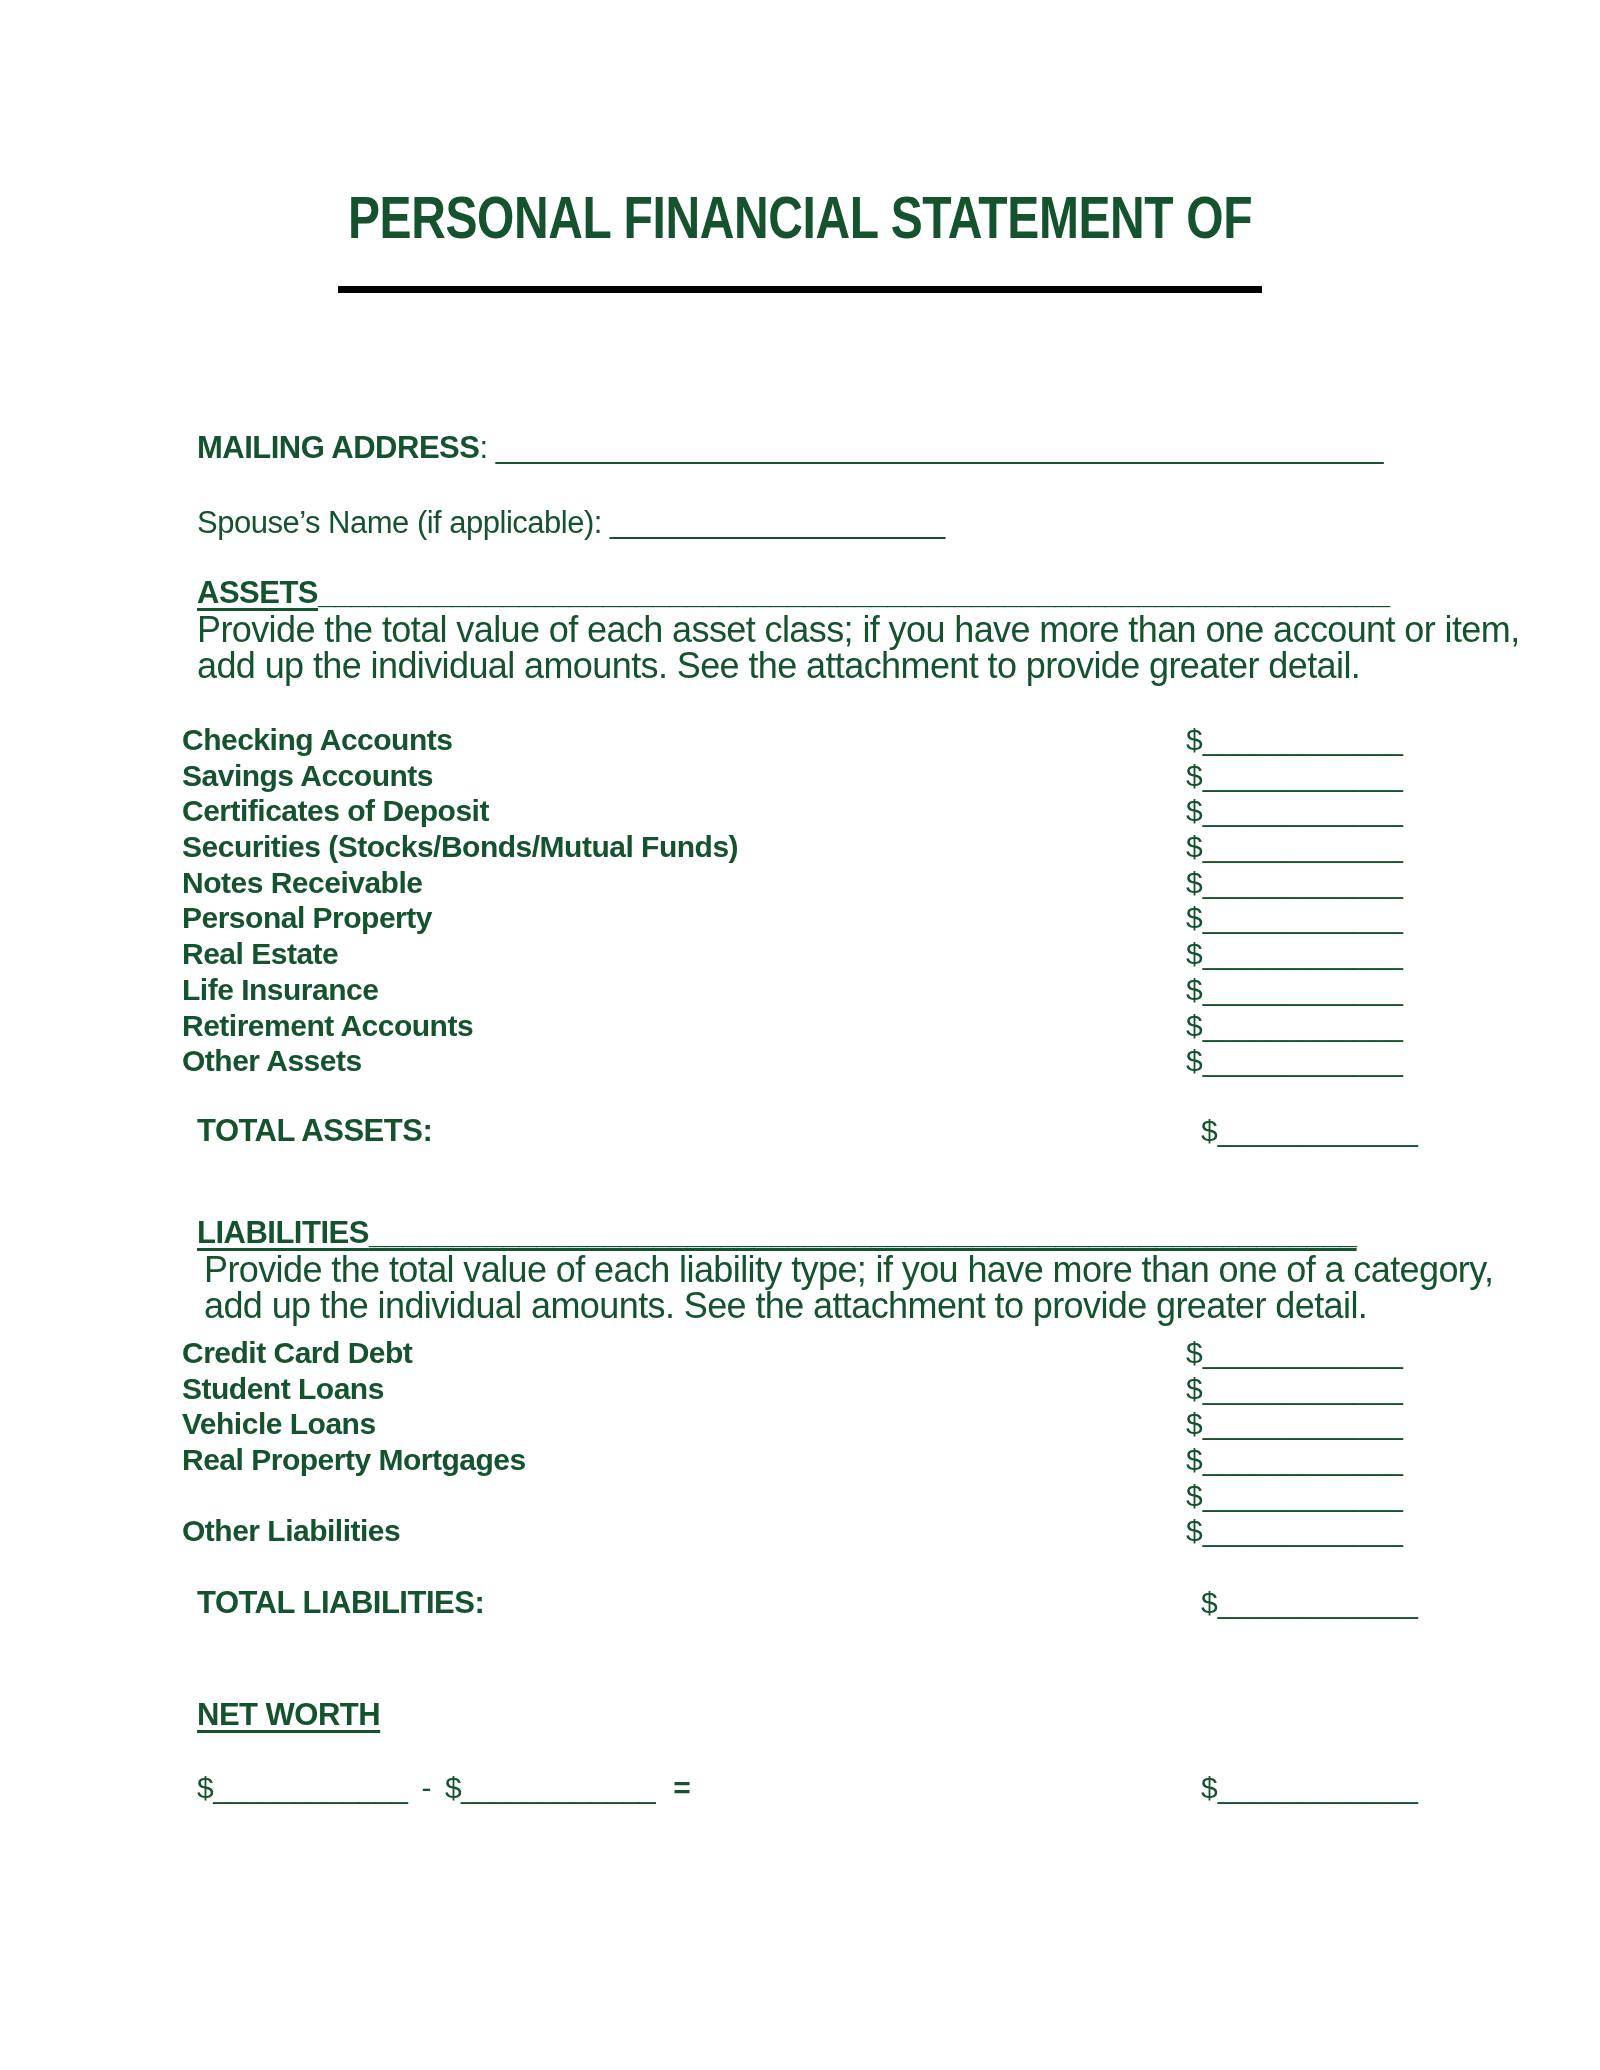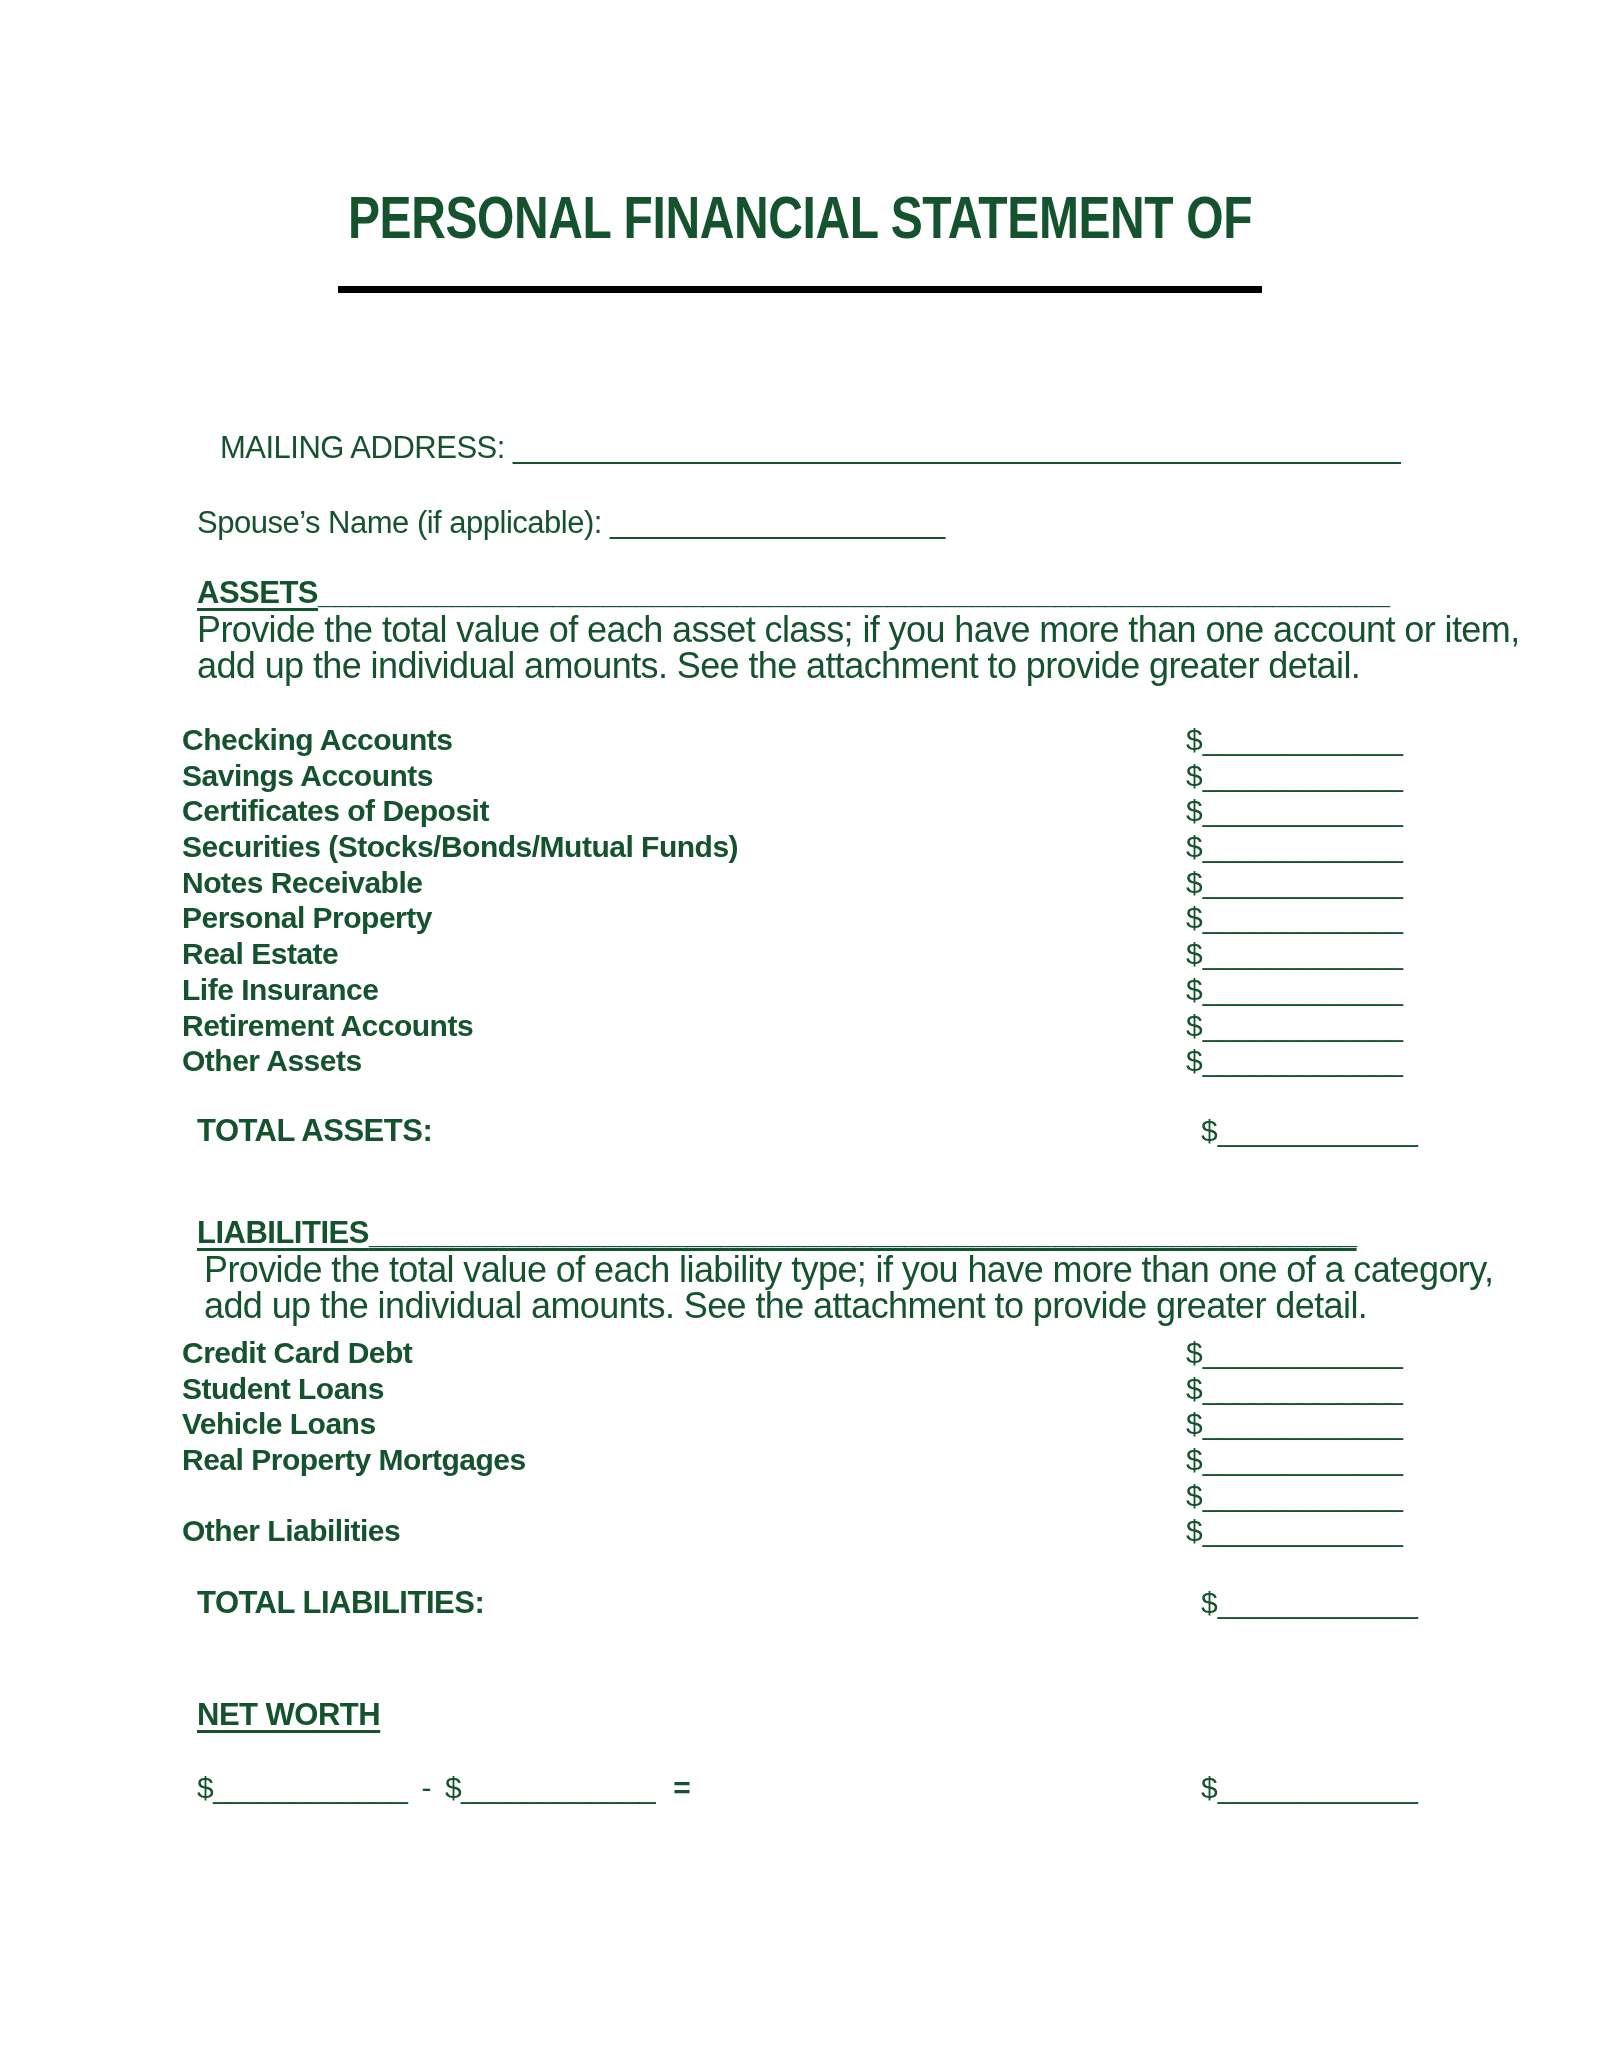--- a/index.html
+++ b/index.html
@@ -23,21 +23,21 @@
   .name-line{
     position:absolute;top:286px;left:338px;width:924px;height:7px;background:#000000;
   }
   .prepared{
     position:absolute;top:350px;left:0;width:100%;
     text-align:center;font-weight:bold;font-size:36px;white-space:nowrap;
   }
   .prepared .blank{margin-left:10px;}
   
   .line-row{position:absolute;left:197px;font-size:31px;white-space:nowrap;}
-  .b{font-weight:normal;margin-left:23px;}
+  .b{font-weight:bold;}
   .mailing{top:430px;}
   .spouse{top:505px;}
   .sec-head{font-weight:bold;font-size:31px;}
   .assets-head{top:575px;}
   .liab-head{top:1215px;}
   .nw-head{top:1697px;}
   .u3{text-decoration:underline;text-decoration-thickness:3px;text-underline-offset:5px;}
   .desc{
     position:absolute;left:197px;font-size:36px;line-height:36px;letter-spacing:-0.6px;
   }

